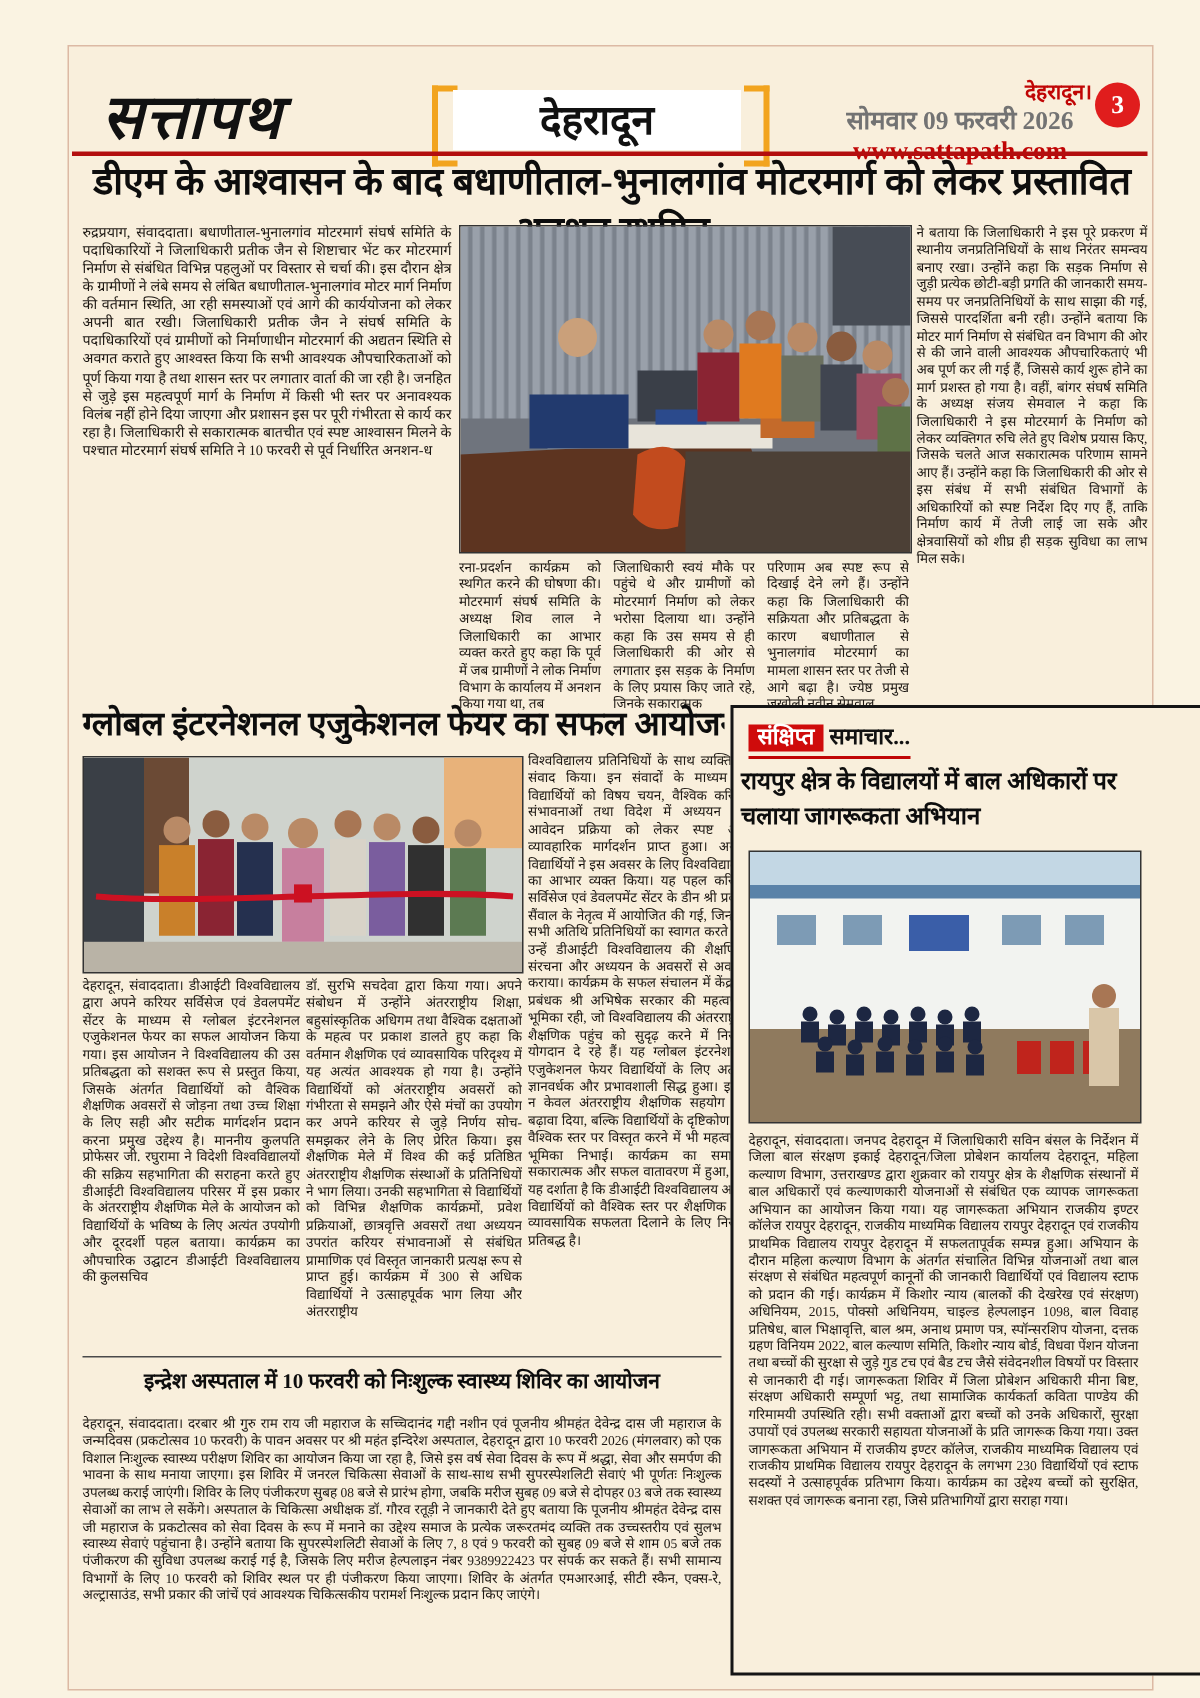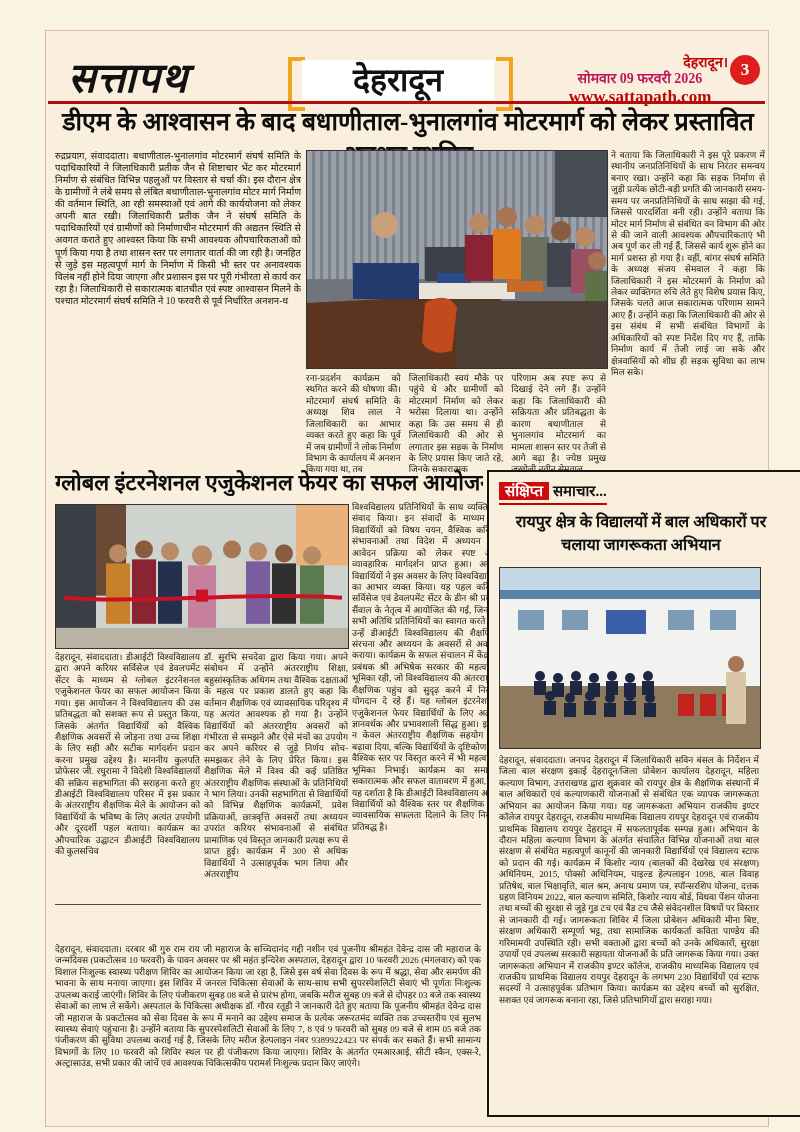--- a/index.html
+++ b/index.html
@@ -2,27 +2,27 @@
 <html><head>
 <meta charset="utf-8">
 <style>
   html,body{margin:0;padding:0;}
   body{background:#ffffff;font-family:"Liberation Serif","DejaVu Serif",serif;}
   .page{position:relative;width:800px;height:1132px;background:#faf3e2;overflow:hidden;}
   .abs{position:absolute;}
   .frame{left:45px;top:30px;width:722px;height:1095px;border:1px solid #dcb9a4;background:#f9efdc;}
   
   .masthead{left:68px;top:54px;width:230px;height:48px;font-size:41px;font-weight:800;color:#111;letter-spacing:1px;line-height:48px;font-style:italic;}
-  .edition-box{left:302px;top:60px;width:192px;height:40px;background:#ffffff;text-align:center;font-size:32px;font-weight:800;color:#111;line-height:40px;}
+  .edition-box{left:302px;top:60px;width:192px;height:40px;background:#ffffff;text-align:center;font-size:27px;font-weight:800;color:#111;line-height:40px;}
   .bracket{top:57px;width:13px;height:46px;border:4px solid #f2a41f;}
   .bracket.l{left:288px;border-right:none;}
   .bracket.r{left:496px;border-left:none;}
   .hdr-right{left:552px;top:55px;width:176px;text-align:center;line-height:1.15;}
   .hdr-city{display:block;text-align:right;padding-left:30px;font-size:14px;font-weight:700;color:#c00505;}
-  .hdr-date{display:block;font-size:14px;font-weight:700;color:#be185d;}
+  .hdr-date{display:block;font-size:17px;font-weight:700;color:#737373;}
   .hdr-web{display:block;font-size:17px;font-weight:700;color:#c00505;}
   .page-circle{left:730px;top:55px;width:30px;height:30px;border-radius:50%;background:#e01d1d;color:#fff;font-size:17px;font-weight:700;text-align:center;line-height:30px;}
   .red-rule{left:48px;top:101px;width:717px;height:3px;background:#b30e0e;}
   
   .h1{left:50px;top:106px;width:716px;font-size:25px;font-weight:800;color:#0d0d0d;text-align:center;line-height:1.3;}
   .h2{left:55px;top:466px;width:428px;font-size:22px;font-weight:800;color:#0d0d0d;text-align:center;white-space:nowrap;overflow:hidden;}
   .h3{left:55px;top:910px;width:426px;font-size:14px;font-weight:800;color:#0d0d0d;text-align:center;white-space:nowrap;overflow:hidden;}
   
   .bt{font-size:9px;line-height:1.27;color:#1c1712;text-align:justify;overflow:hidden;}
   .lead-left{left:55px;top:150px;width:246px;height:332px;font-size:9.5px;}
@@ -31,21 +31,21 @@
   .lead-strip > div{flex:1;overflow:hidden;}
   .lead-right{left:611px;top:150px;width:154px;height:332px;}
   .fair-photo{left:55px;top:504px;width:292px;height:143px;border:1px solid #333;}
   .fair-col1{left:55px;top:652px;width:145px;height:284px;}
   .fair-col2{left:204px;top:652px;width:144px;height:284px;}
   .fair-col3{left:352px;top:502px;width:146px;height:434px;}
   
   .briefs-box{left:487px;top:470px;width:280px;height:643px;border:2px solid #151515;background:#f9efdc;padding-left:31px;}
   .briefs-label{left:10px;top:8px;border-bottom:2px solid #c00505;padding-bottom:3px;font-weight:800;font-size:15px;color:#111;}
   .briefs-label .hl{background:#cf0b0b;color:#fff;padding:1px 6px;margin-right:4px;}
-  .briefs-headline{left:18px;top:38px;width:268px;font-size:16px;font-weight:800;text-align:center;line-height:1.45;color:#0d0d0d;}
+  .briefs-headline{left:5px;top:38px;width:268px;font-size:16px;font-weight:800;text-align:left;line-height:1.45;color:#0d0d0d;}
   .briefs-photo{left:10px;top:95px;width:260px;height:180px;border:1px solid #333;}
   .briefs-body{left:10px;top:283px;width:260px;height:348px;}
   
   .hosp-rule{left:55px;top:904px;width:426px;height:1px;background:#4a4a4a;}
   .hosp-body{left:55px;top:944px;width:426px;height:176px;}
   svg{display:block;width:100%;height:100%;}
 </style>
 </head>
 <body>
 
@@ -193,14 +193,15 @@
         <rect x="200" y="126" width="16" height="22" fill="#c0241c"></rect>
         <rect x="222" y="126" width="16" height="22" fill="#c0241c"></rect>
         <circle cx="236" cy="96" r="8" fill="#a87654"></circle>
         <rect x="226" y="104" width="20" height="52" fill="#d9c6a8"></rect>
       </svg>
     </div>
     <div class="abs bt briefs-body">देहरादून, संवाददाता। जनपद देहरादून में जिलाधिकारी सविन बंसल के निर्देशन में जिला बाल संरक्षण इकाई देहरादून/जिला प्रोबेशन कार्यालय देहरादून, महिला कल्याण विभाग, उत्तराखण्ड द्वारा शुक्रवार को रायपुर क्षेत्र के शैक्षणिक संस्थानों में बाल अधिकारों एवं कल्याणकारी योजनाओं से संबंधित एक व्यापक जागरूकता अभियान का आयोजन किया गया। यह जागरूकता अभियान राजकीय इण्टर कॉलेज रायपुर देहरादून, राजकीय माध्यमिक विद्यालय रायपुर देहरादून एवं राजकीय प्राथमिक विद्यालय रायपुर देहरादून में सफलतापूर्वक सम्पन्न हुआ। अभियान के दौरान महिला कल्याण विभाग के अंतर्गत संचालित विभिन्न योजनाओं तथा बाल संरक्षण से संबंधित महत्वपूर्ण कानूनों की जानकारी विद्यार्थियों एवं विद्यालय स्टाफ को प्रदान की गई। कार्यक्रम में किशोर न्याय (बालकों की देखरेख एवं संरक्षण) अधिनियम, 2015, पोक्सो अधिनियम, चाइल्ड हेल्पलाइन 1098, बाल विवाह प्रतिषेध, बाल भिक्षावृत्ति, बाल श्रम, अनाथ प्रमाण पत्र, स्पॉन्सरशिप योजना, दत्तक ग्रहण विनियम 2022, बाल कल्याण समिति, किशोर न्याय बोर्ड, विधवा पेंशन योजना तथा बच्चों की सुरक्षा से जुड़े गुड टच एवं बैड टच जैसे संवेदनशील विषयों पर विस्तार से जानकारी दी गई। जागरूकता शिविर में जिला प्रोबेशन अधिकारी मीना बिष्ट, संरक्षण अधिकारी सम्पूर्णा भट्ट, तथा सामाजिक कार्यकर्ता कविता पाण्डेय की गरिमामयी उपस्थिति रही। सभी वक्ताओं द्वारा बच्चों को उनके अधिकारों, सुरक्षा उपायों एवं उपलब्ध सरकारी सहायता योजनाओं के प्रति जागरूक किया गया। उक्त जागरूकता अभियान में राजकीय इण्टर कॉलेज, राजकीय माध्यमिक विद्यालय एवं राजकीय प्राथमिक विद्यालय रायपुर देहरादून के लगभग 230 विद्यार्थियों एवं स्टाफ सदस्यों ने उत्साहपूर्वक प्रतिभाग किया। कार्यक्रम का उद्देश्य बच्चों को सुरक्षित, सशक्त एवं जागरूक बनाना रहा, जिसे प्रतिभागियों द्वारा सराहा गया।</div>
   </div>
 
   <div class="abs hosp-rule"></div>
+  <div class="abs h3">इन्द्रेश अस्पताल में 10 फरवरी को निःशुल्क स्वास्थ्य शिविर का आयोजन</div>
   <div class="abs bt hosp-body">देहरादून, संवाददाता। दरबार श्री गुरु राम राय जी महाराज के सच्चिदानंद गद्दी नशीन एवं पूजनीय श्रीमहंत देवेन्द्र दास जी महाराज के जन्मदिवस (प्रकटोत्सव 10 फरवरी) के पावन अवसर पर श्री महंत इन्दिरेश अस्पताल, देहरादून द्वारा 10 फरवरी 2026 (मंगलवार) को एक विशाल निःशुल्क स्वास्थ्य परीक्षण शिविर का आयोजन किया जा रहा है, जिसे इस वर्ष सेवा दिवस के रूप में श्रद्धा, सेवा और समर्पण की भावना के साथ मनाया जाएगा। इस शिविर में जनरल चिकित्सा सेवाओं के साथ-साथ सभी सुपरस्पेशलिटी सेवाएं भी पूर्णतः निःशुल्क उपलब्ध कराई जाएंगी। शिविर के लिए पंजीकरण सुबह 08 बजे से प्रारंभ होगा, जबकि मरीज सुबह 09 बजे से दोपहर 03 बजे तक स्वास्थ्य सेवाओं का लाभ ले सकेंगे। अस्पताल के चिकित्सा अधीक्षक डॉ. गौरव रतूड़ी ने जानकारी देते हुए बताया कि पूजनीय श्रीमहंत देवेन्द्र दास जी महाराज के प्रकटोत्सव को सेवा दिवस के रूप में मनाने का उद्देश्य समाज के प्रत्येक जरूरतमंद व्यक्ति तक उच्चस्तरीय एवं सुलभ स्वास्थ्य सेवाएं पहुंचाना है। उन्होंने बताया कि सुपरस्पेशलिटी सेवाओं के लिए 7, 8 एवं 9 फरवरी को सुबह 09 बजे से शाम 05 बजे तक पंजीकरण की सुविधा उपलब्ध कराई गई है, जिसके लिए मरीज हेल्पलाइन नंबर 9389922423 पर संपर्क कर सकते हैं। सभी सामान्य विभागों के लिए 10 फरवरी को शिविर स्थल पर ही पंजीकरण किया जाएगा। शिविर के अंतर्गत एमआरआई, सीटी स्कैन, एक्स-रे, अल्ट्रासाउंड, सभी प्रकार की जांचें एवं आवश्यक चिकित्सकीय परामर्श निःशुल्क प्रदान किए जाएंगे।</div>
 </div>
 
 </body></html>

